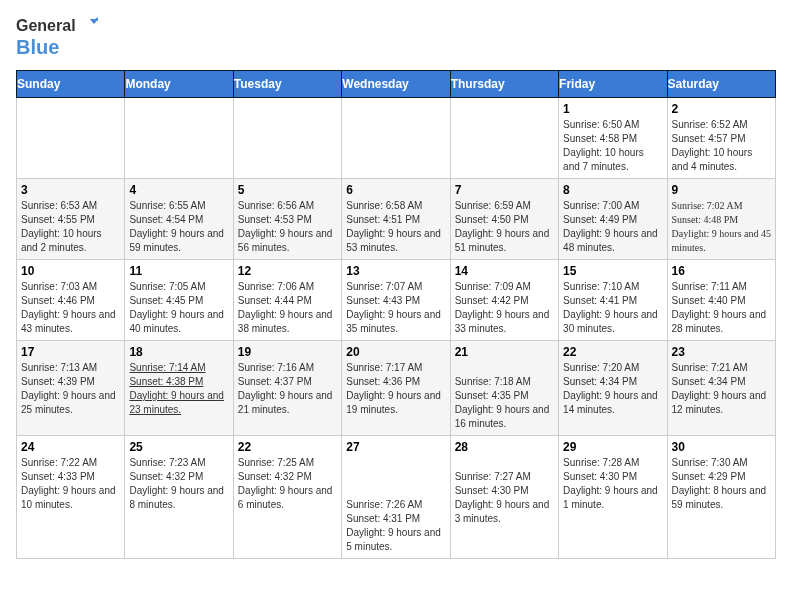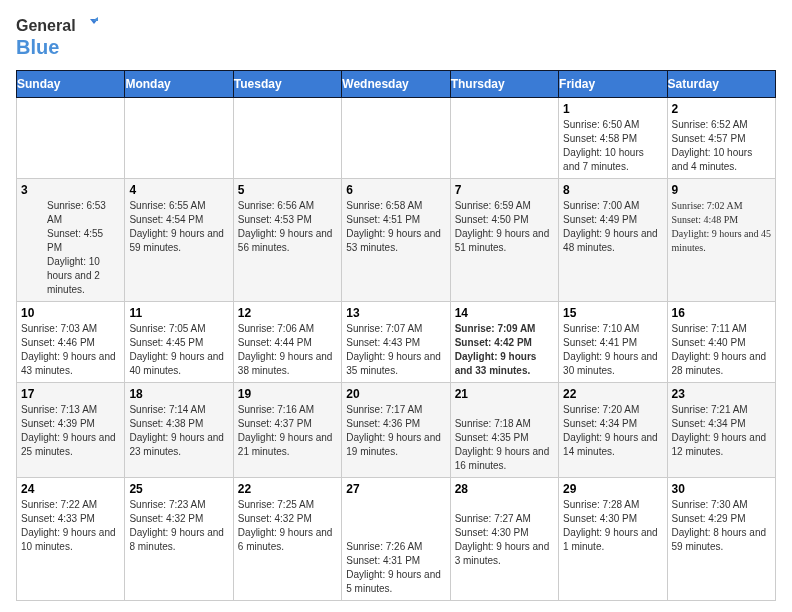--- a/index.html
+++ b/index.html
@@ -121,21 +121,21 @@
         <td>
           <div class="day-num">2</div>
           <div class="day-info" style="white-space: pre-line;">Sunrise: 6:52 AM
 Sunset: 4:57 PM
 Daylight: 10 hours and 4 minutes.</div>
         </td>
       </tr>
       <tr>
         <td>
           <div class="day-num">3</div>
-          <div class="day-info" style="white-space: pre-line; margin-left: 26px;">Sunrise: 6:53 AM
+          <div class="day-info" style="white-space: pre-line;">Sunrise: 6:53 AM
 Sunset: 4:55 PM
 Daylight: 10 hours and 2 minutes.</div>
         </td>
         <td>
           <div class="day-num">4</div>
           <div class="day-info" style="white-space: pre-line;">Sunrise: 6:55 AM
 Sunset: 4:54 PM
 Daylight: 9 hours and 59 minutes.</div>
         </td>
         <td>
@@ -189,21 +189,21 @@
 Daylight: 9 hours and 38 minutes.</div>
         </td>
         <td>
           <div class="day-num">13</div>
           <div class="day-info" style="white-space: pre-line;">Sunrise: 7:07 AM
 Sunset: 4:43 PM
 Daylight: 9 hours and 35 minutes.</div>
         </td>
         <td>
           <div class="day-num">14</div>
-          <div class="day-info" style="white-space: pre-line; font-weight: bold;">Sunrise: 7:09 AM
+          <div class="day-info" style="white-space: pre-line;">Sunrise: 7:09 AM
 Sunset: 4:42 PM
 Daylight: 9 hours and 33 minutes.</div>
         </td>
         <td>
           <div class="day-num">15</div>
           <div class="day-info" style="white-space: pre-line;">Sunrise: 7:10 AM
 Sunset: 4:41 PM
 Daylight: 9 hours and 30 minutes.</div>
         </td>
         <td>
@@ -215,21 +215,21 @@
       </tr>
       <tr>
         <td>
           <div class="day-num">17</div>
           <div class="day-info" style="white-space: pre-line;">Sunrise: 7:13 AM
 Sunset: 4:39 PM
 Daylight: 9 hours and 25 minutes.</div>
         </td>
         <td>
           <div class="day-num">18</div>
-          <div class="day-info" style="white-space: pre-line;">Sunrise: 7:14 AM
+          <div class="day-info" style="white-space: pre-line; text-decoration: underline;">Sunrise: 7:14 AM
 Sunset: 4:38 PM
 Daylight: 9 hours and 23 minutes.</div>
         </td>
         <td>
           <div class="day-num">19</div>
           <div class="day-info" style="white-space: pre-line;">Sunrise: 7:16 AM
 Sunset: 4:37 PM
 Daylight: 9 hours and 21 minutes.</div>
         </td>
         <td>

